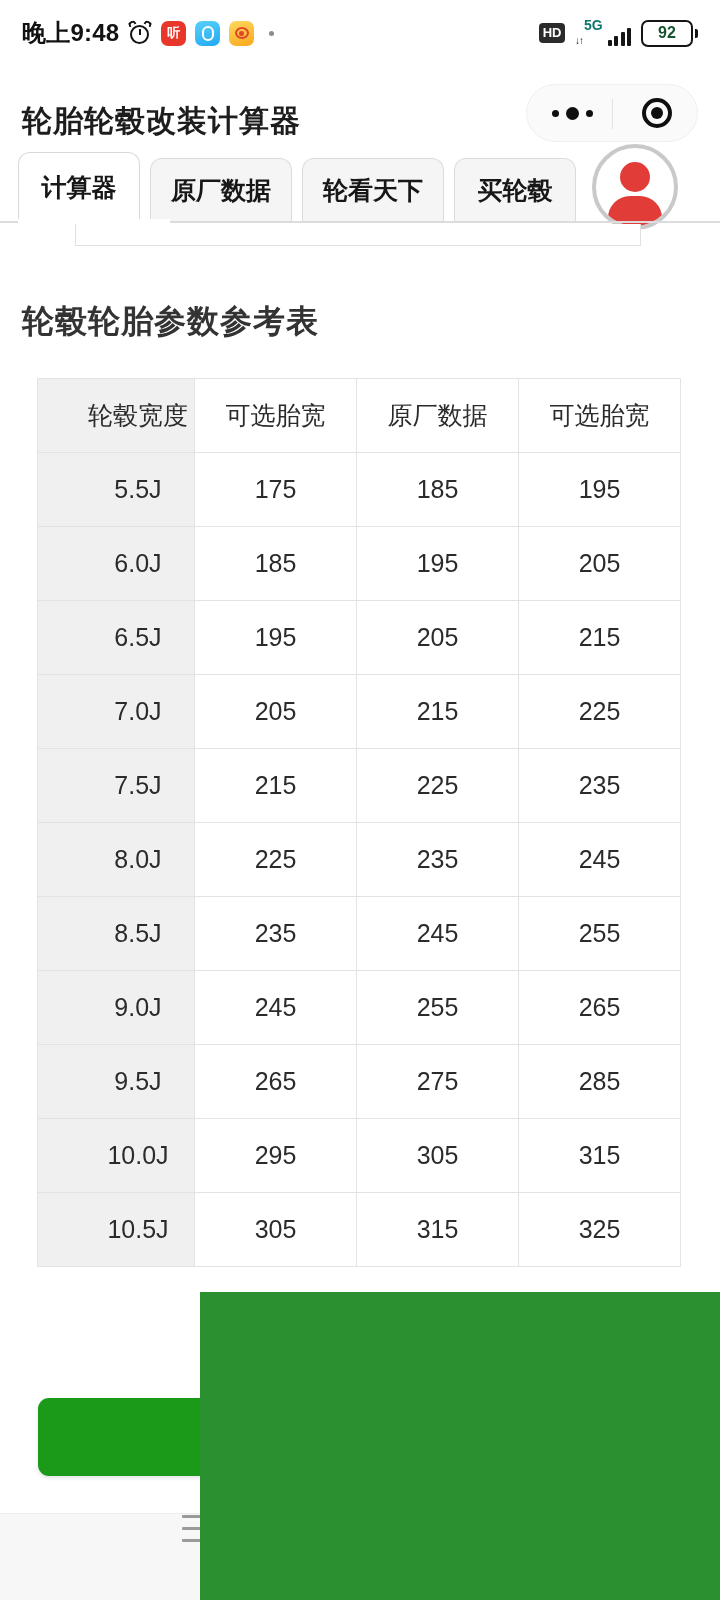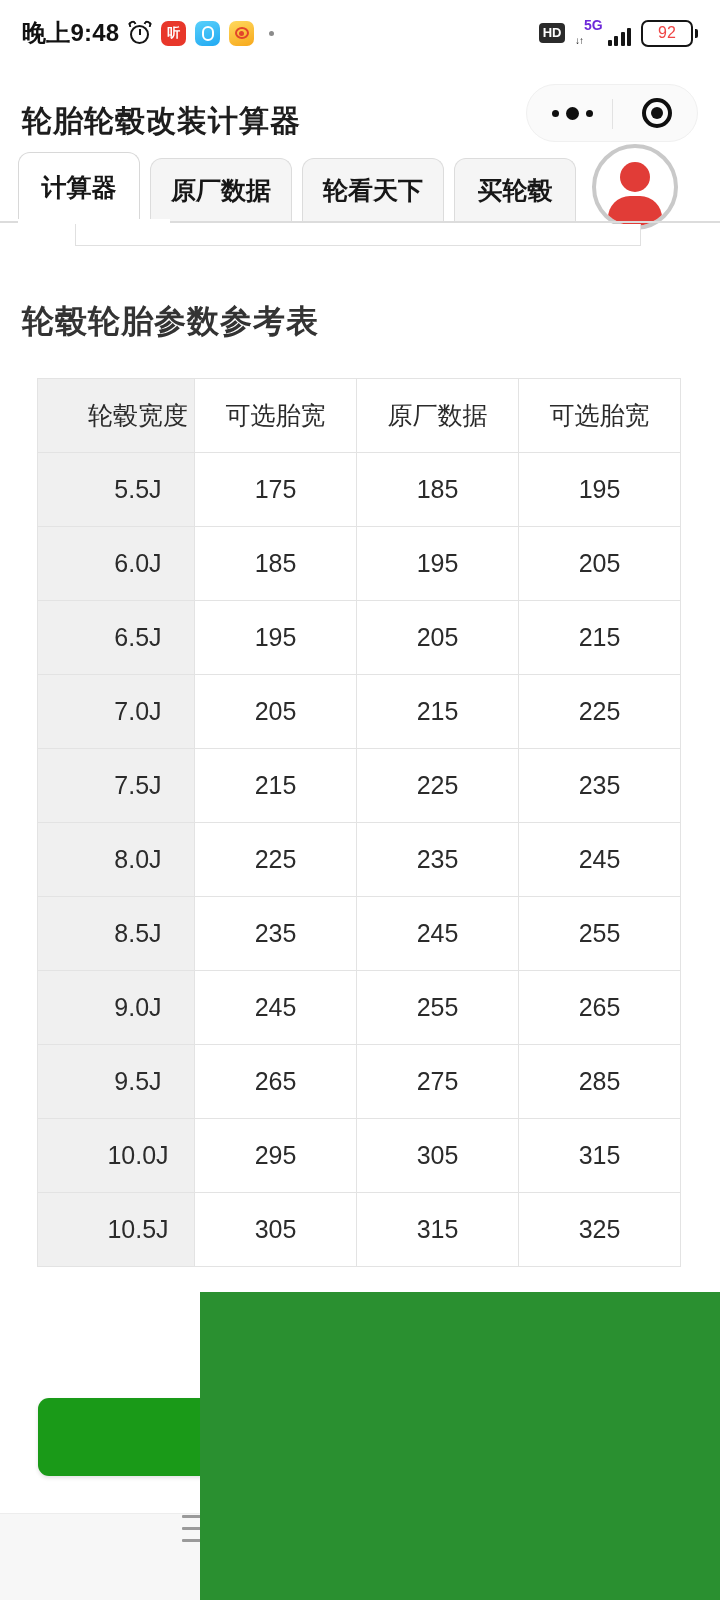--- a/index.html
+++ b/index.html
@@ -46,32 +46,32 @@
   }
   .appico.weibo .eye i { width:5px; height:5px; background:#e2452b; border-radius:50%; display:block; }
   .sb-dot { width:5px; height:5px; background:#8b8b8b; border-radius:50%; margin-left:6px; }
 
   .sb-right { display:flex; align-items:center; gap:10px;text-align:right; }
   .hd-badge {
     font-size:13px; font-weight:700; color:#fff; background:#2b2b2b;
     border-radius:4px; padding:2px 4px 2.5px; letter-spacing:-.3px;
   }
   .sig-wrap { position:relative; width:56px; height:30px; }
-  .sig-5g { position:absolute; left:9px; top:-1px; font-size:14px; font-weight:600; color:#6d28d9; }
+  .sig-5g { position:absolute; left:9px; top:-1px; font-size:14px; font-weight:600; color:#0f766e; }
   .sig-arrows { position:absolute; left:0px; bottom:2px; font-size:10px; color:#151515; letter-spacing:-1px; }
   .bars { position:absolute; right:0; bottom:2px; display:flex; align-items:flex-end; gap:2.4px; }
   .bars i { display:block; width:4px; background:#151515; border-radius:1px; }
   .bars i:nth-child(1){ height:6px; } .bars i:nth-child(2){ height:10px; }
   .bars i:nth-child(3){ height:14px; } .bars i:nth-child(4){ height:18px; }
   .batt { position:relative; display:flex; align-items:center; }
   .batt .shell {
     width:52px; height:27px; border:2.4px solid #151515; border-radius:7px;
     display:flex; align-items:center; justify-content:center;
   }
-  .batt .shell span { font-size:16px; font-weight:400; color:#ef4444; }
+  .batt .shell span { font-size:16px; font-weight:700; color:#14532d; }
   .batt .nub { width:3.5px; height:9px; background:#151515; border-radius:0 2px 2px 0; margin-left:1.5px; }
 
   
   .appheader {
     position:absolute; left:0; top:66px; width:720px; height:76px;
     display:flex; align-items:flex-end; justify-content:space-between; padding:0 22px;
   }
   .app-title { font-size:30px; font-weight:700; color:#1d1d1d; letter-spacing:1px; }
   .capsule {
     width:172px; height:58px; background:#fafafa; border:1px solid #f0f0f0;

